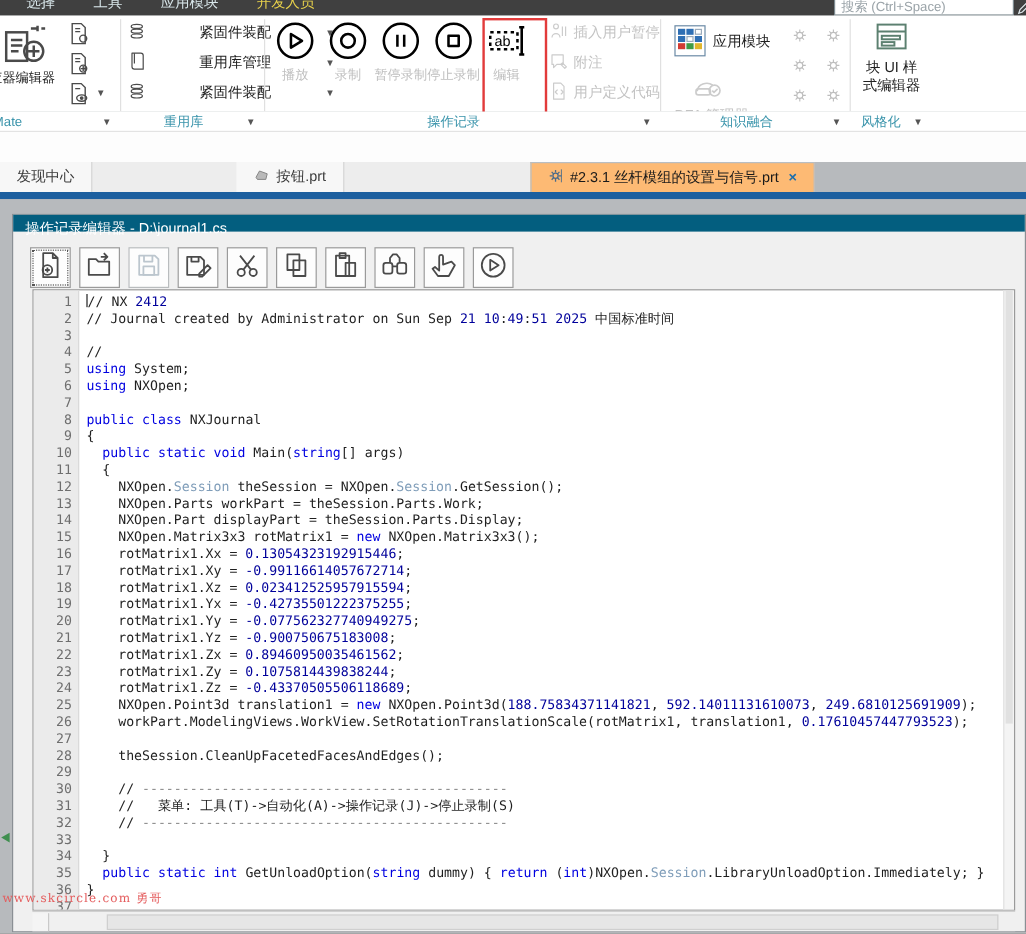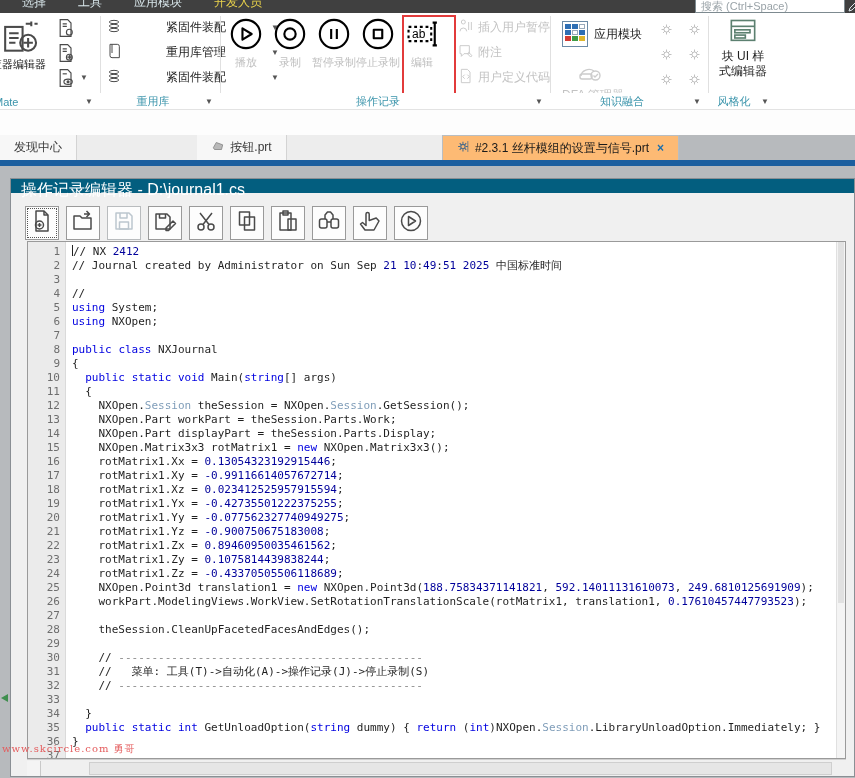--- a/index.html
+++ b/index.html
@@ -62,21 +62,21 @@
   .tabstrip { position:absolute; left:0; top:135px; width:679px; height:25px; background:#ededed; display:flex;justify-content:space-between; }
   .dtab { height:25px; display:flex; align-items:center; padding:0 14px; font-size:12px; color:#3a3a3a; background:#f7f7f7; border-right:1px solid #d3d3d3; white-space:nowrap; }
   .dtab .tic { margin-right:5px; }
   .dtab.active { background:#fdba74; border:1px solid #b9bec2; border-bottom:none; color:#1a1a1a;margin-left:35px; }
   .dtab .close { color:#1b6fae; font-weight:bold; margin-left:8px; font-size:12px; }
   .tabstrip-bottom { position:absolute; left:0; top:160px; width:855px; height:6px; background:#1c5f9f; }
   
   .desktop { position:absolute; left:0; top:166px; width:855px; height:612px; background:#b7babd; }
   .green-arrow { position:absolute; left:1px; top:694px; width:0; height:0; border-top:4px solid transparent; border-bottom:4px solid transparent; border-right:7px solid #3f8f4f; z-index:9; }
   .jwindow { position:absolute; left:10px; top:178px; width:845px; height:599px; background:#f0f0f0; border:1px solid #8a8f94; }
-  .jtitle { position:absolute; left:0; top:0; width:100%; height:14px; background:#035e7f; color:#ffffff; font-size:16px; line-height:22px; padding-left:10px; }
+  .jtitle { position:absolute; left:0; top:0; width:100%; height:14px; background:#035e7f; color:#ffffff; font-size:12px; line-height:22px; padding-left:10px; }
   .jtoolbar { position:absolute; left:14px; top:27px; height:36px; display:flex; }
   .tbtn { width:34px; height:34px; background:#fdfdfd; border:1px solid #9a9a9a; margin-right:7px; display:flex; align-items:center; justify-content:center; color:#4a4a4a; }
   .tbtn.first { outline:1px dotted #555; outline-offset:-3px; }
   .tbtn.disabled { color:#bcc6ce; border-color:#b9bcbe; }
   
   .jcode { position:absolute; left:16px; top:62px; right:8px; bottom:17px; background:#ffffff; border:1px solid #9a9a9a; display:flex; overflow:hidden; }
   .gutter { width:38px; background:#ebebeb; border-right:1px solid #dadada; padding-top:3px; }
   .gutter div { height:14px; line-height:14px; font-family:"DejaVu Sans Mono","Liberation Mono",monospace; font-size:11px; color:#6e6e6e; text-align:right; padding-right:5px; }
   .codecol { flex:1; padding-top:3px; padding-left:6px; overflow:hidden; position:relative; }
   .cline { height:14px; line-height:14px; font-family:"DejaVu Sans Mono","Liberation Mono",monospace; font-size:11px; white-space:pre; color:#1f1f1f; }
@@ -556,21 +556,21 @@
           <div class="cline"></div>
           <div class="cline"><span class="tk-p">//</span></div>
           <div class="cline"><span class="tk-k">using</span><span class="tk-p"> System;</span></div>
           <div class="cline"><span class="tk-k">using</span><span class="tk-p"> NXOpen;</span></div>
           <div class="cline"></div>
           <div class="cline"><span class="tk-k">public</span><span class="tk-p"> </span><span class="tk-k">class</span><span class="tk-p"> NXJournal</span></div>
           <div class="cline"><span class="tk-p">{</span></div>
           <div class="cline"><span class="tk-p">  </span><span class="tk-k">public</span><span class="tk-p"> </span><span class="tk-k">static</span><span class="tk-p"> </span><span class="tk-k">void</span><span class="tk-p"> Main(</span><span class="tk-k">string</span><span class="tk-p">[] args)</span></div>
           <div class="cline"><span class="tk-p">  {</span></div>
           <div class="cline"><span class="tk-p">    NXOpen.</span><span class="tk-t">Session</span><span class="tk-p"> theSession = NXOpen.</span><span class="tk-t">Session</span><span class="tk-p">.GetSession();</span></div>
-          <div class="cline"><span class="tk-p">    NXOpen.Part workPart = theSession.Parts.Work;</span></div>
+          <div class="cline"><span class="tk-p">    NXOpen.Parts workPart = theSession.Parts.Work;</span></div>
           <div class="cline"><span class="tk-p">    NXOpen.Part displayPart = theSession.Parts.Display;</span></div>
           <div class="cline"><span class="tk-p">    NXOpen.Matrix3x3 rotMatrix1 = </span><span class="tk-k">new</span><span class="tk-p"> NXOpen.Matrix3x3();</span></div>
           <div class="cline"><span class="tk-p">    rotMatrix1.Xx = </span><span class="tk-n">0.13054323192915446</span><span class="tk-p">;</span></div>
           <div class="cline"><span class="tk-p">    rotMatrix1.Xy = </span><span class="tk-n">-0.99116614057672714</span><span class="tk-p">;</span></div>
           <div class="cline"><span class="tk-p">    rotMatrix1.Xz = </span><span class="tk-n">0.023412525957915594</span><span class="tk-p">;</span></div>
           <div class="cline"><span class="tk-p">    rotMatrix1.Yx = </span><span class="tk-n">-0.42735501222375255</span><span class="tk-p">;</span></div>
           <div class="cline"><span class="tk-p">    rotMatrix1.Yy = </span><span class="tk-n">-0.077562327740949275</span><span class="tk-p">;</span></div>
           <div class="cline"><span class="tk-p">    rotMatrix1.Yz = </span><span class="tk-n">-0.900750675183008</span><span class="tk-p">;</span></div>
           <div class="cline"><span class="tk-p">    rotMatrix1.Zx = </span><span class="tk-n">0.89460950035461562</span><span class="tk-p">;</span></div>
           <div class="cline"><span class="tk-p">    rotMatrix1.Zy = </span><span class="tk-n">0.1075814439838244</span><span class="tk-p">;</span></div>

